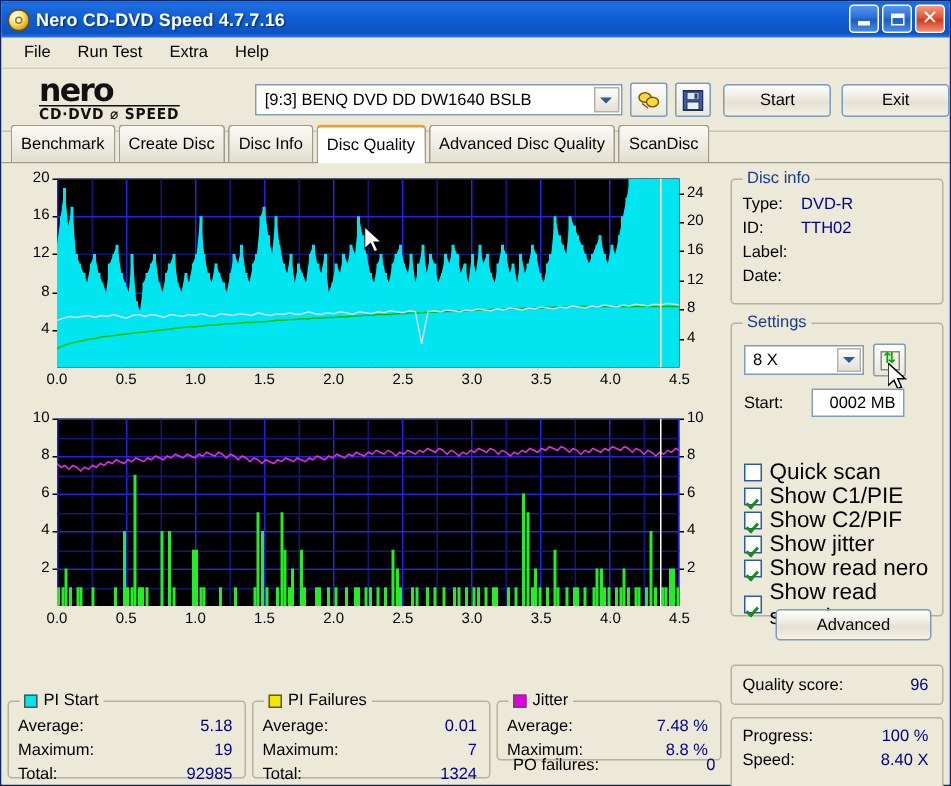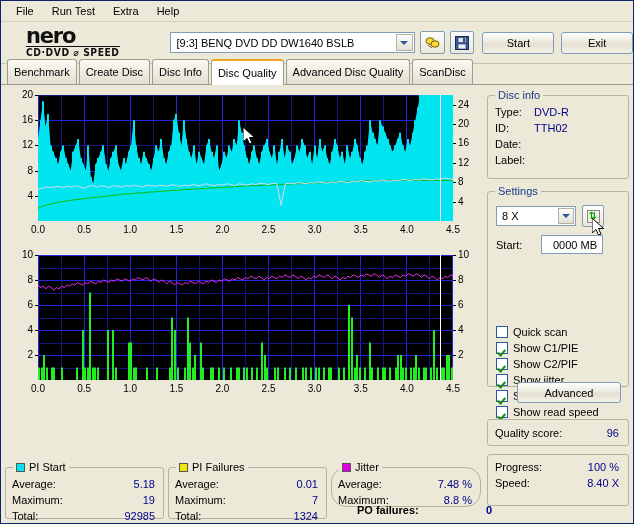--- a/index.html
+++ b/index.html
@@ -214,21 +214,21 @@
     position:absolute;left:8px;display:flex;align-items:center;font-size:11px;
   }
   .field-row .lab{width:45px;}
   .field-row .inp{
     width:62px;height:19px;border:1px solid #7f9db9;background:#fff;
     box-sizing:border-box;display:flex;align-items:center;
     justify-content:flex-end;padding-right:5px;font-size:11px;color:#000;
   }
   .chk-row{
     position:absolute;left:8px;display:flex;align-items:center;
-    font-size:11px;color:#000;margin-top:44px;
+    font-size:15px;color:#000;
   }
   .chkbox{
     width:12px;height:12px;border:1px solid #2b5b9e;background:#fff;
     box-sizing:border-box;margin-right:5px;position:relative;flex:0 0 12px;
   }
   .chkbox.checked:after{
     content:"";position:absolute;left:2px;top:5px;width:3px;height:6px;
     border:solid #1a8a1a;border-width:0 2px 2px 0;transform:rotate(42deg);
   }
   #advanced-button{
@@ -255,27 +255,42 @@
     padding:0 3px;font-size:11px;color:#000;display:flex;align-items:center;
   }
   .swatch{width:9px;height:9px;border:1px solid #555;margin-right:4px;box-sizing:border-box;}
   .statbox .kv{line-height:15px;padding-top:1px;}
   .statbox .kv .k{width:64px;flex:0 0 64px;padding-left:6px;}
   .statbox .kv .v{position:absolute;right:8px;color:#00008b;}
   .statbox .kv{position:relative;}
   #pi-errors-box{width:159px;}
   #pi-failures-box{width:159px;margin-left:4px;}
   #jitter-box{width:150px;margin-left:4px;height:40px;}
-  #po-failures-row{position:absolute;left:19px;bottom:3px;width:150px;font-weight:bold;}
+  #po-failures-row{position:absolute;left:4px;bottom:3px;width:150px;}
 </style>
 </head>
 <body>
 
 <div class="win">
 
+  <div class="titlebar">
+    <div class="title-icon"></div>
+    <div class="title-text">Nero CD-DVD Speed 4.7.7.16</div>
+    <div class="title-btns">
+      <div class="tbtn">
+          <span class="glyph-min"></span>
+        </div>
+      <div class="tbtn">
+          <span class="glyph-max"></span>
+        </div>
+      <div class="tbtn close">
+          <span class="glyph-close">✕</span>
+        </div>
+    </div>
+  </div>
 
   <div class="menubar">
     <div class="menu-item">File</div>
     <div class="menu-item">Run Test</div>
     <div class="menu-item">Extra</div>
     <div class="menu-item">Help</div>
   </div>
 
   <div class="toolbar">
     <div class="logo">
@@ -734,25 +749,25 @@
         <div style="padding-top:8px;">
           <div class="kv">
             <div class="k">Type:</div>
             <div class="v">DVD-R</div>
           </div>
           <div class="kv">
             <div class="k">ID:</div>
             <div class="v">TTH02</div>
           </div>
           <div class="kv">
+            <div class="k">Label:</div>
+            <div class="v"></div>
+          </div>
+          <div class="kv">
             <div class="k">Date:</div>
-            <div class="v"></div>
-          </div>
-          <div class="kv">
-            <div class="k">Label:</div>
             <div class="v"></div>
           </div>
         </div>
       </div>
 
       <div class="group" id="settings-group">
         <div class="legend">Settings</div>
 
         <div class="speed-select">
           <span>8 X</span>
@@ -762,21 +777,21 @@
         </div>
         <div class="refresh-btn">
           <span class="refresh-glyph">⇅</span>
         </div>
         <svg class="cursor-arrow" style="left:104px;top:26px;" width="13" height="20">
           <polygon points="0,0 0,15 4,11.5 6.5,17 9,16 6.5,10.5 11.5,10.5" fill="#ffffff" stroke="#000000" stroke-width="1"></polygon>
         </svg>
 
         <div class="field-row" style="top:43px;">
           <div class="lab">Start:</div>
-          <div class="inp">0000 MB</div>
+          <div class="inp">0002 MB</div>
         </div>
 
         <div class="chk-row" style="top:90px;">
           <span class="chkbox"></span>
           <span>Quick scan</span>
         </div>
         <div class="chk-row" style="top:106px;">
           <span class="chkbox checked"></span>
           <span>Show C1/PIE</span>
         </div>
@@ -855,21 +870,21 @@
             <div class="v">7</div>
           </div>
           <div class="kv">
             <div class="k">Total:</div>
             <div class="v">1324</div>
           </div>
         </div>
       </div>
 
       <div style="position:relative;width:150px;margin-left:4px;">
-        <div class="statbox" id="jitter-box" style="margin-left:0;width:150px;border-radius:15px;">
+        <div class="statbox" id="jitter-box" style="margin-left:0;width:150px;">
           <div class="legend">
             <span class="swatch" id="sw-jit" style="background: rgb(224, 0, 224);"></span>
             <span>Jitter</span>
           </div>
           <div style="padding-top:8px;">
             <div class="kv">
               <div class="k">Average:</div>
               <div class="v">7.48 %</div>
             </div>
             <div class="kv">

